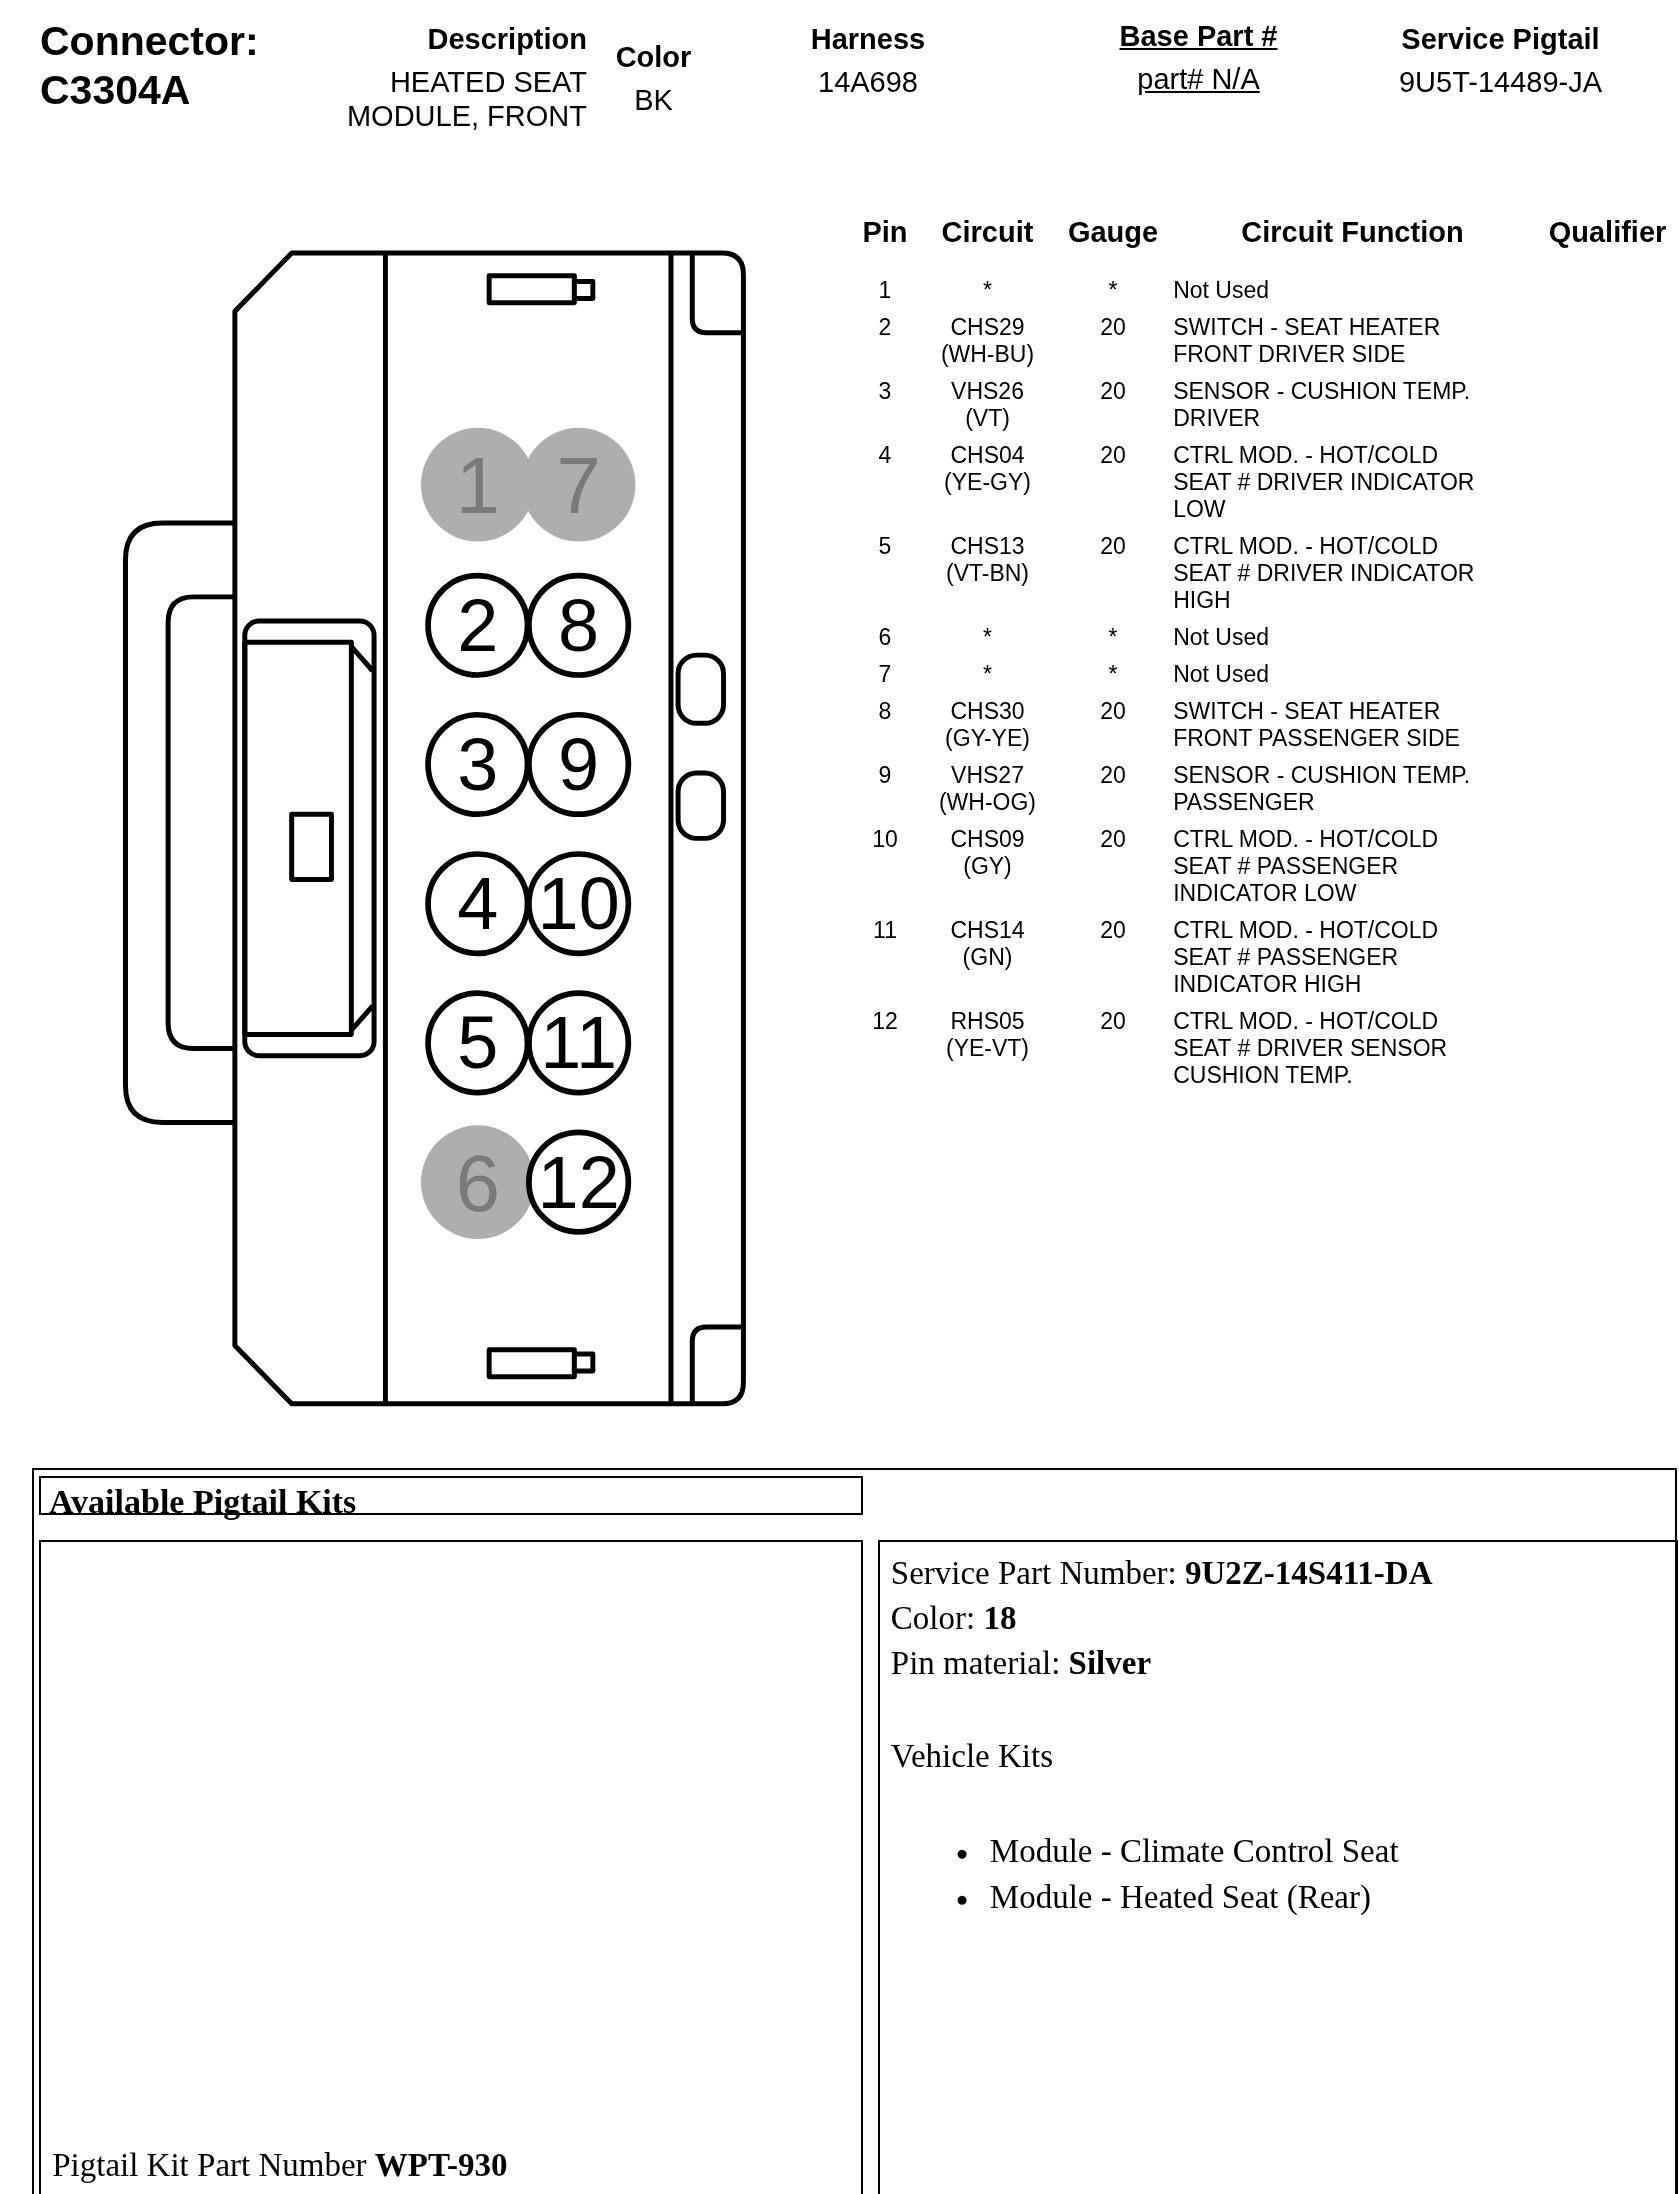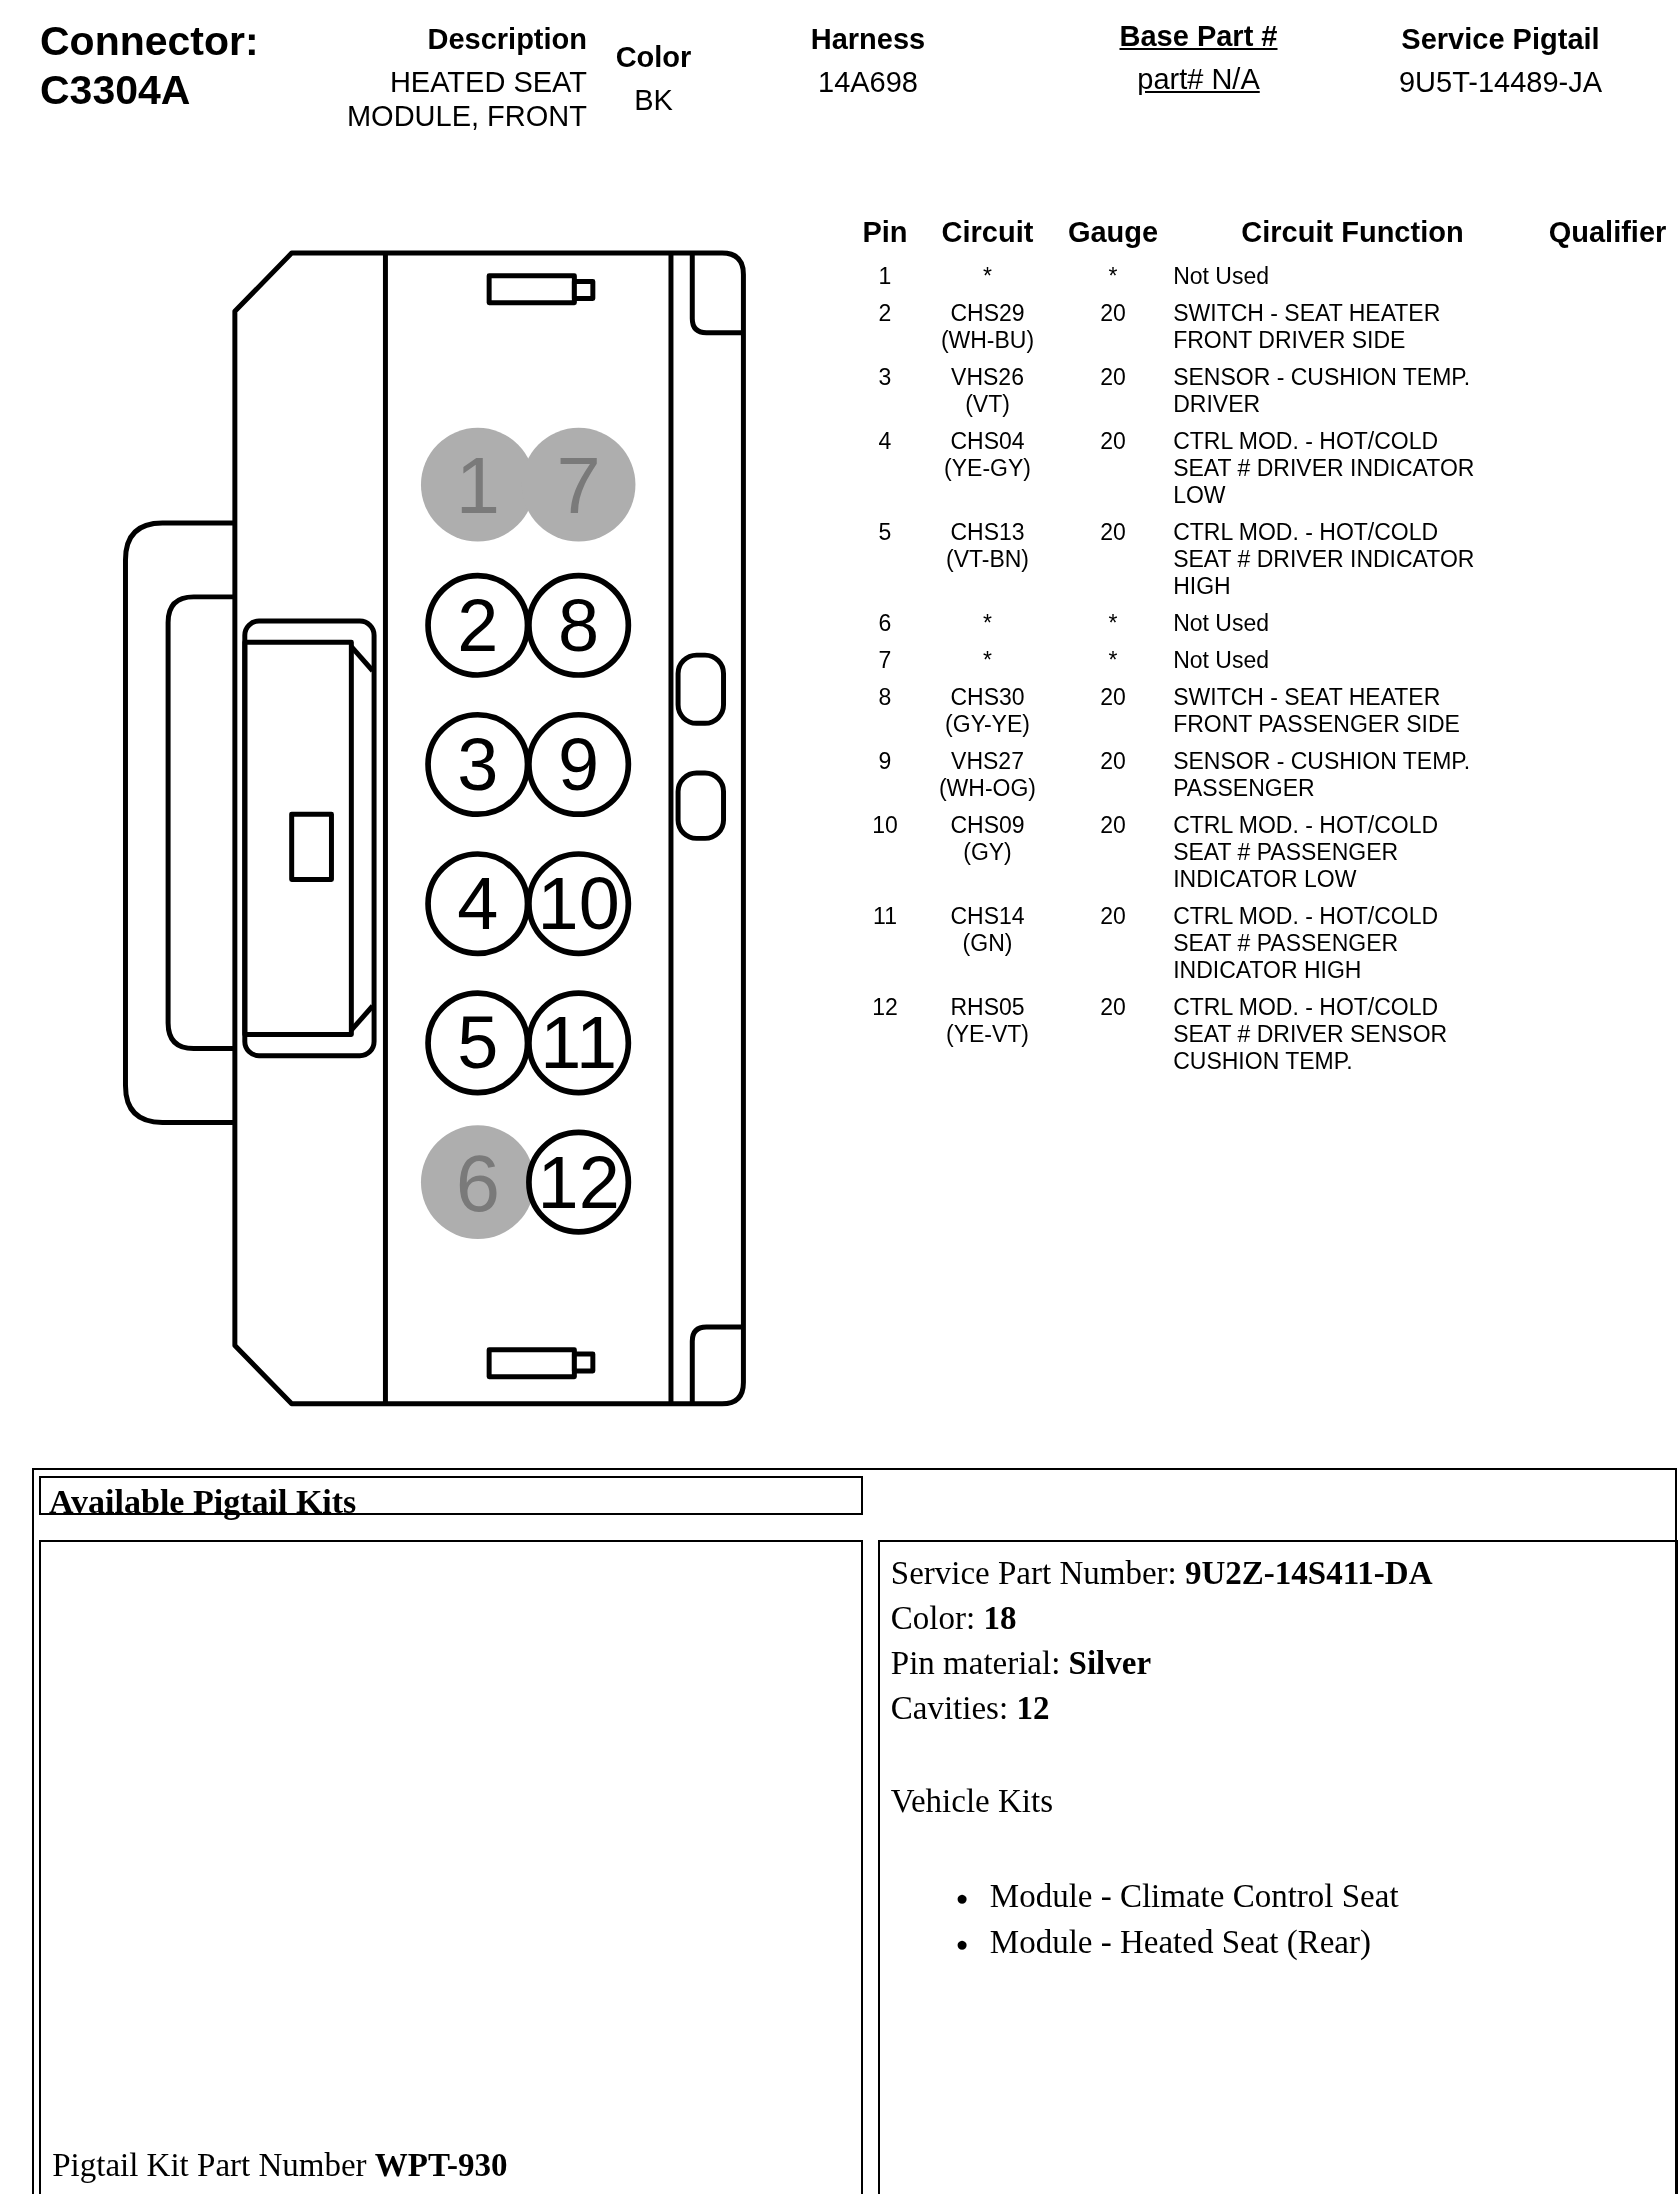--- a/index.html
+++ b/index.html
@@ -16,21 +16,21 @@
 
   
   .conn-title { left:40px; top:17px; font-size:41px; font-weight:bold; line-height:49px; }
   .hcol  { position:absolute; text-align:center; }
   .hlabel { font-weight:bold; font-size:29px; line-height:34px; }
   .hvalue { font-size:29px; line-height:34px; margin-top:9.3px; }
 
   
   .pin-table { left:854px; top:215px; width:823px; }
   .pt-head, .pt-row { display:grid; grid-template-columns:62px 143px 108px 371px 139px; }
-  .pt-head { font-weight:bold; font-size:29px; line-height:34px; margin-bottom:14px; }
+  .pt-head { font-weight:bold; font-size:29px; line-height:34px; margin-bottom:28px; }
   .pt-head > div { text-align:center; }
   .pt-row { font-size:23px; line-height:27px; margin-bottom:10px; }
   .c-pin, .c-circuit, .c-gauge, .c-qual { text-align:center; }
   .c-func { white-space:pre-line; padding-left:6.2px; }
 
   
   .pin-num { font-family:"Liberation Sans", sans-serif; font-size:52px; text-anchor:middle; fill:#000; }
   .pin-num.gray { font-size:56px; fill:#7a7a7a; }
 
   
@@ -328,23 +328,20 @@
   </div>
 
   <div class="svc-line">
     <span>Color: </span><b>18</b>
   </div>
 
   <div class="svc-line">
     <span>Pin material: </span><b>Silver</b>
   </div>
 
-  <div class="svc-line">
-    <span>Cavities: </span><b>12</b>
-  </div>
 </div>
     <div class="spacer1"></div>
     <div class="svc-line">Vehicle Kits</div>
     <div class="spacer2"></div>
     <ul class="uses-list">
         <li>Module - Climate Control Seat</li>
         <li>Module - Heated Seat (Rear)</li>
       </ul>
   </div>
 </div>

